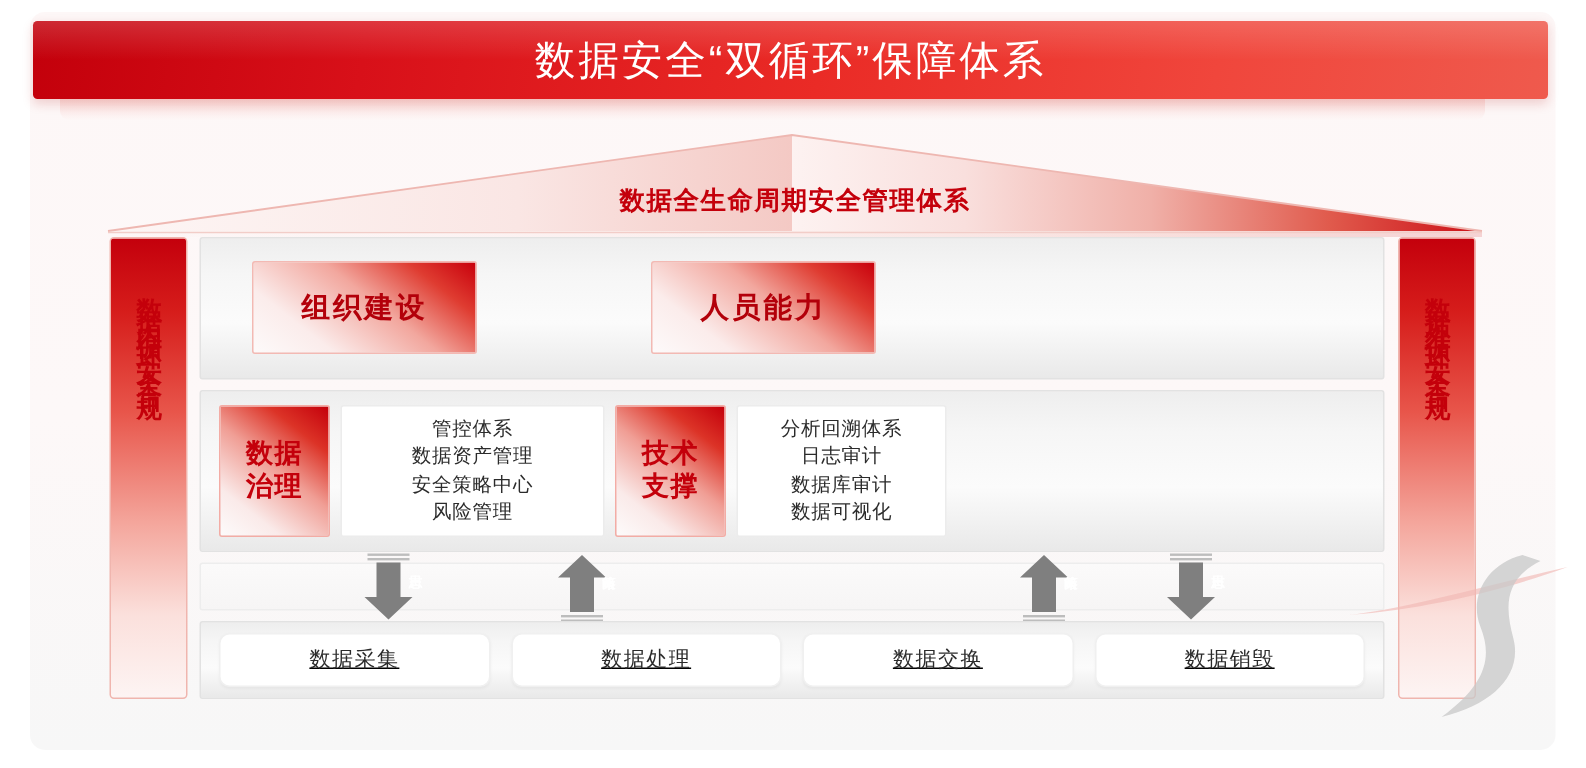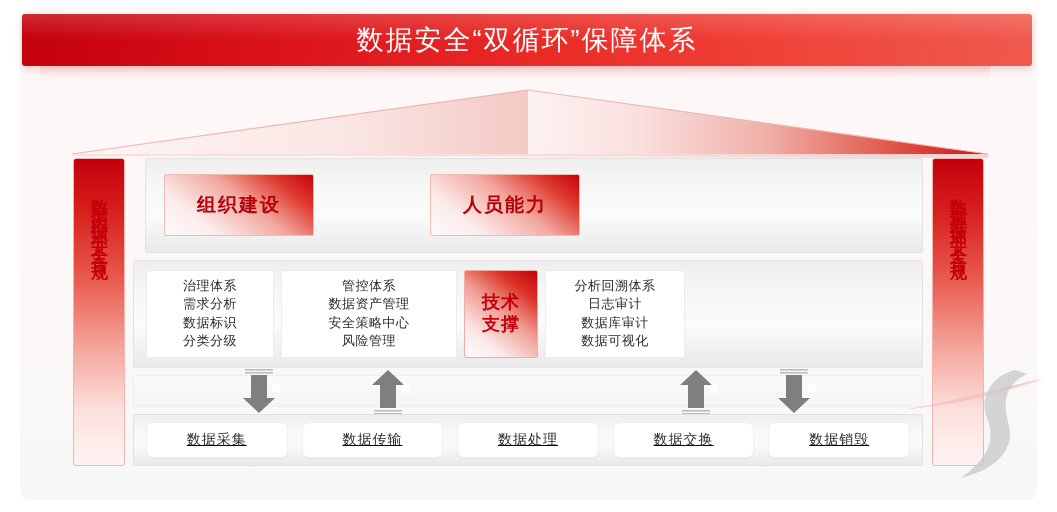--- a/index.html
+++ b/index.html
@@ -74,21 +74,21 @@
   .center-frame{
     position:absolute; left:133px; top:158px; width:790px; height:308px;
     display:flex; flex-direction:column; gap:7px;
   }
   .band{
     background:linear-gradient(180deg,#eeeeee 0%,#f6f6f6 26%,#fbfbfb 60%,#e9e9e9 100%);
     border:1px solid #e2e2e2;
     border-radius:2px;
     position:relative;
   }
-  .band-top{ height:98px; padding:11px 4px;margin-left:12px; }
+  .band-top{ height:98px; padding:11px 20px; }
   .band-mid{ height:108px; padding:10px 12px; }
   .band-arrows{ height:34px; background:linear-gradient(180deg,#fbfafa,#f6f5f5); border:1px solid #ededed; }
   .band-bottom{ height:52px; padding:8px 12px; }
 
   
   .row-top{ display:flex; height:100%; align-items:center; }
   .red-box{
     height:62px; border:1px solid #f3b9b3; border-radius:2px;
     background:linear-gradient(38deg,#fdfafa 0%,#fbeceb 24%,#f2a79e 55%,#df3c31 80%,#c8000c 100%);
     display:flex; align-items:center; justify-content:center;
@@ -173,20 +173,21 @@
           <stop offset="60%" stop-color="#fae6e4"></stop>
           <stop offset="100%" stop-color="#f4c9c4"></stop>
         </linearGradient>
       </defs>
       <polygon points="458,2 918,66 918,70 2,70 2,66" fill="url(#roofGrad)" opacity="0.16"></polygon>
       <polygon points="458,2 918,66 458,66" fill="url(#roofGrad)"></polygon>
       <polygon points="458,2 2,66 458,66" fill="url(#roofGradL)"></polygon>
       <polyline points="2,66 458,2 918,66" fill="none" stroke="#eeb7b1" stroke-width="1.2"></polyline>
       <line x1="2" y1="67" x2="918" y2="67" stroke="#f2cdc8" stroke-width="1"></line>
     </svg>
+    <div class="roof-label">数据全生命周期安全管理体系</div>
   </div>
 
   <div class="pillar pillar-left">
     <div class="pillar-text">数据内循环安全合规</div>
   </div>
 
   <div class="pillar pillar-right">
     <div class="pillar-text">数据外循环安全合规</div>
   </div>
 
@@ -199,27 +200,25 @@
         </div>
         <div class="red-box rb-2">
           <span>人员能力</span>
         </div>
       </div>
     </div>
 
     <div class="band band-mid">
       <div class="row-mid">
 
-
-        <div class="card card-a">
-          <span>治理体系</span>
-          <span>需求分析</span>
-          <span>数据标识</span>
-          <span>分类分级</span>
-        </div>
+        <div class="pill-box">
+          <span>数据</span>
+          <span>治理</span>
+        </div>
+
 
         <div class="card card-b">
           <span>管控体系</span>
           <span>数据资产管理</span>
           <span>安全策略中心</span>
           <span>风险管理</span>
         </div>
 
         <div class="pill-box">
           <span>技术</span>
@@ -274,23 +273,20 @@
         </svg>
         <div class="arrow-label" style="top:8px;">日志</div>
       </div>
 
     </div>
 
     <div class="band band-bottom">
       <div class="row-bottom">
         <div class="life-box">
             <span>数据采集</span>
-          </div>
-        <div class="life-box">
-            <span>数据传输</span>
           </div>
         <div class="life-box">
             <span>数据处理</span>
           </div>
         <div class="life-box">
             <span>数据交换</span>
           </div>
         <div class="life-box">
             <span>数据销毁</span>
           </div>

